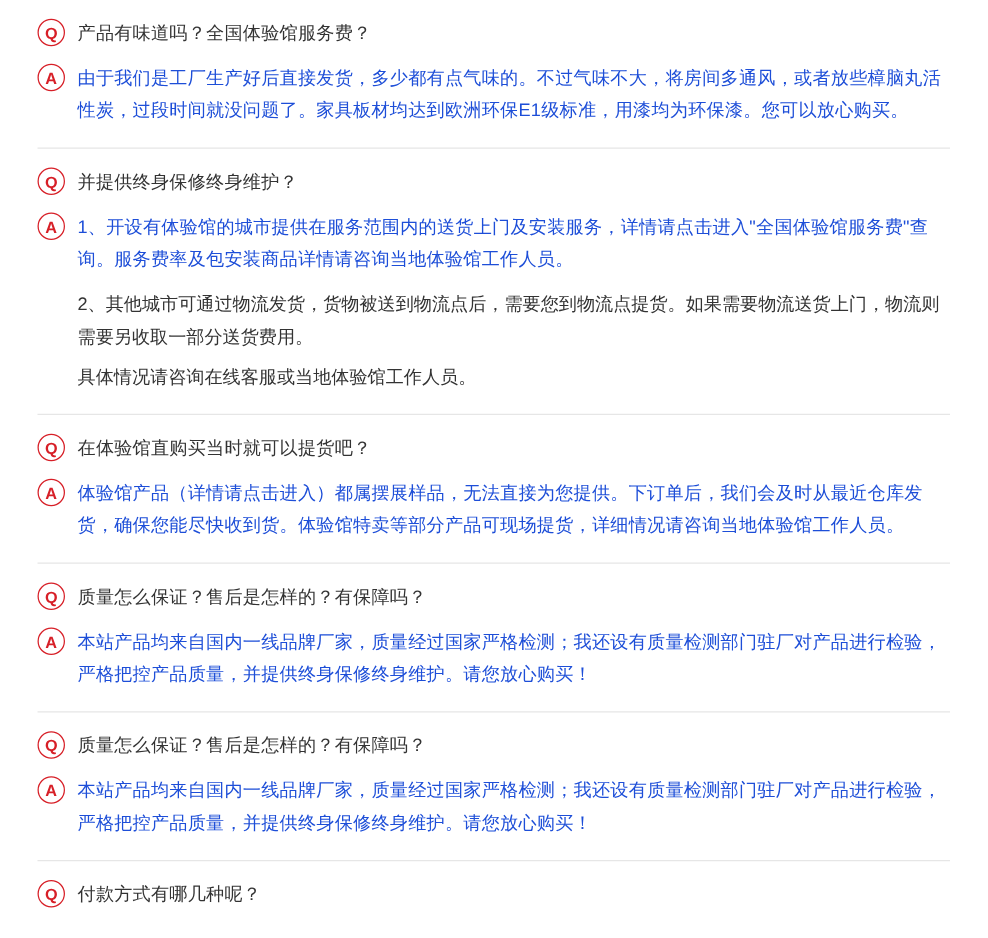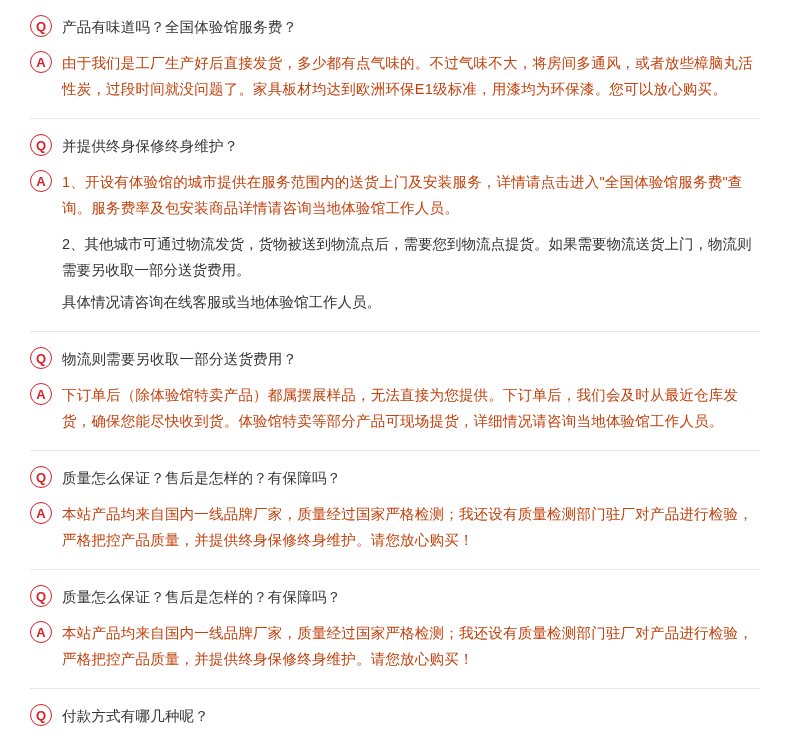--- a/index.html
+++ b/index.html
@@ -51,21 +51,21 @@
     background: #ffffff;
   }
   .badge.answer {
     color: #d71f27;
     border-color: #d71f27;
   }
   .text {
     flex: 1 1 auto;
     font-size: 14.5px;
     line-height: 26px;
-    color: #c2410c;
+    color: #1d4ed8;
     letter-spacing: 0.2px;
   }
   .q-text {
     font-size: 14.5px;
     line-height: 26px;
     color: #333333;
   }
   .sub-row {
     display: flex;
     align-items: center;
@@ -113,25 +113,25 @@
     </div>
     <div class="sub-row">
       <div class="sub-spacer"></div>
       <div class="sub-text">具体情况请咨询在线客服或当地体验馆工作人员。</div>
     </div>
   </div>
 
   <div class="faq-block">
     <div class="row">
       <div class="badge">Q</div>
-      <div class="text q-text">物流则需要另收取一部分送货费用？</div>
+      <div class="text q-text">在体验馆直购买当时就可以提货吧？</div>
     </div>
     <div class="row">
       <div class="badge answer">A</div>
-      <div class="text">下订单后（除体验馆特卖产品）都属摆展样品，无法直接为您提供。下订单后，我们会及时从最近仓库发货，确保您能尽快收到货。体验馆特卖等部分产品可现场提货，详细情况请咨询当地体验馆工作人员。</div>
+      <div class="text">体验馆产品（详情请点击进入）都属摆展样品，无法直接为您提供。下订单后，我们会及时从最近仓库发货，确保您能尽快收到货。体验馆特卖等部分产品可现场提货，详细情况请咨询当地体验馆工作人员。</div>
     </div>
   </div>
 
   <div class="faq-block">
     <div class="row">
       <div class="badge">Q</div>
       <div class="text q-text">质量怎么保证？售后是怎样的？有保障吗？</div>
     </div>
     <div class="row">
       <div class="badge answer">A</div>

